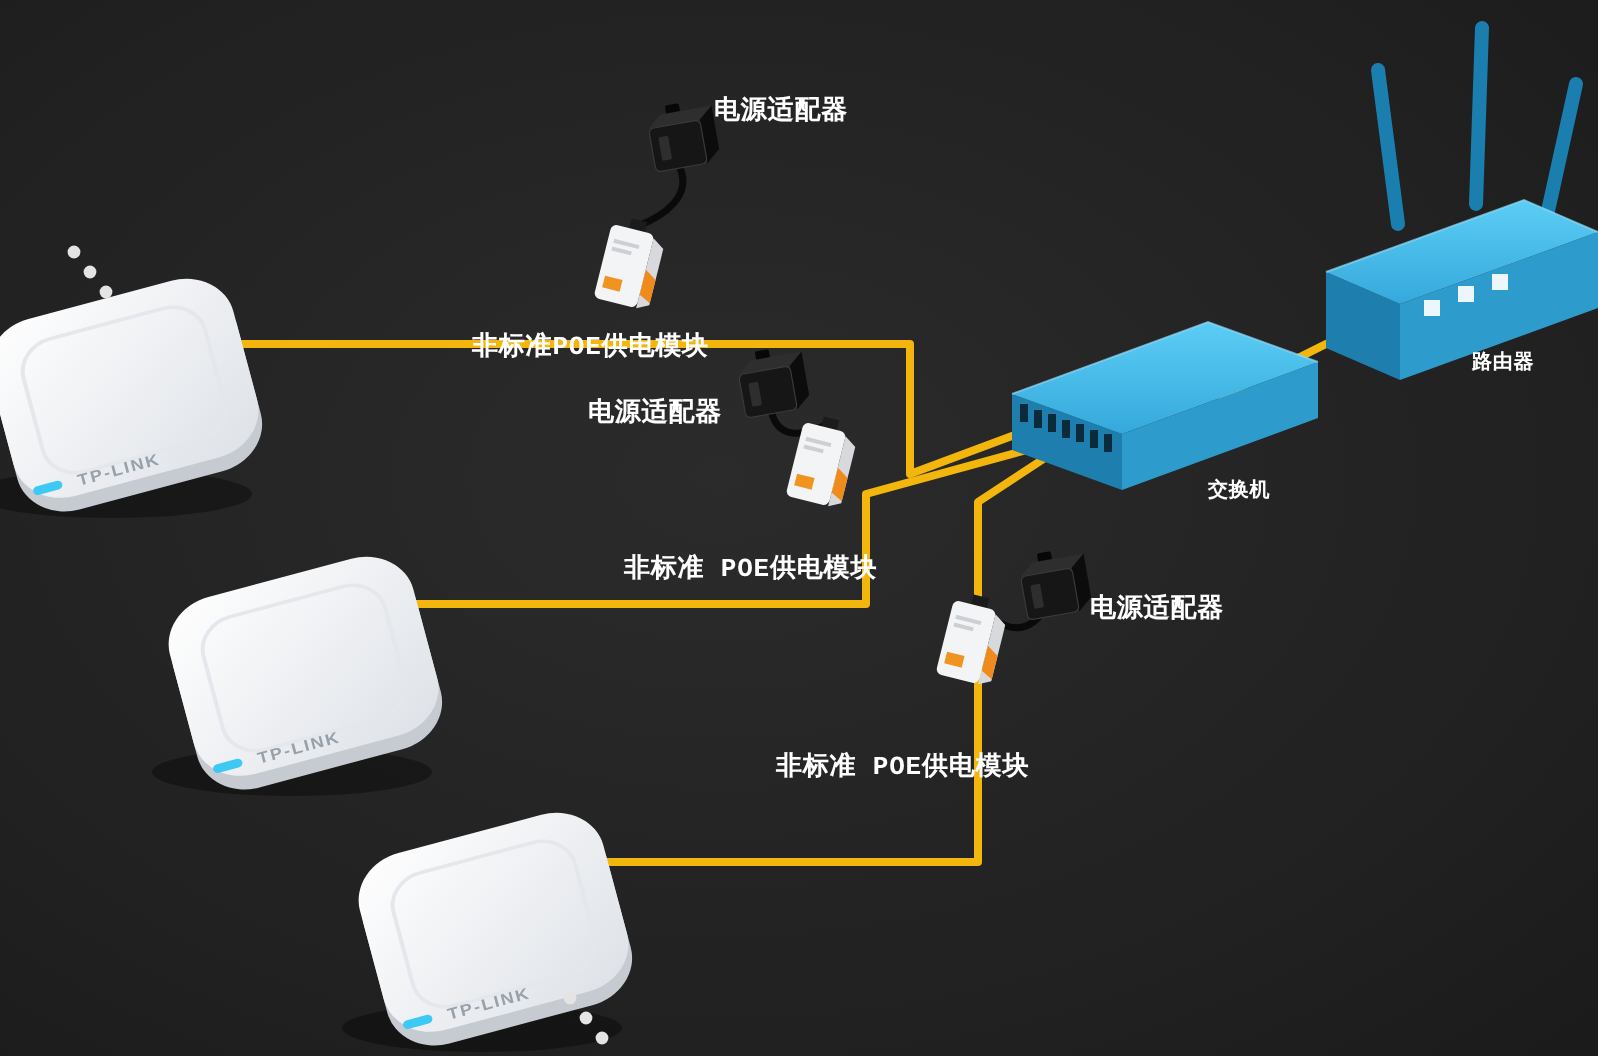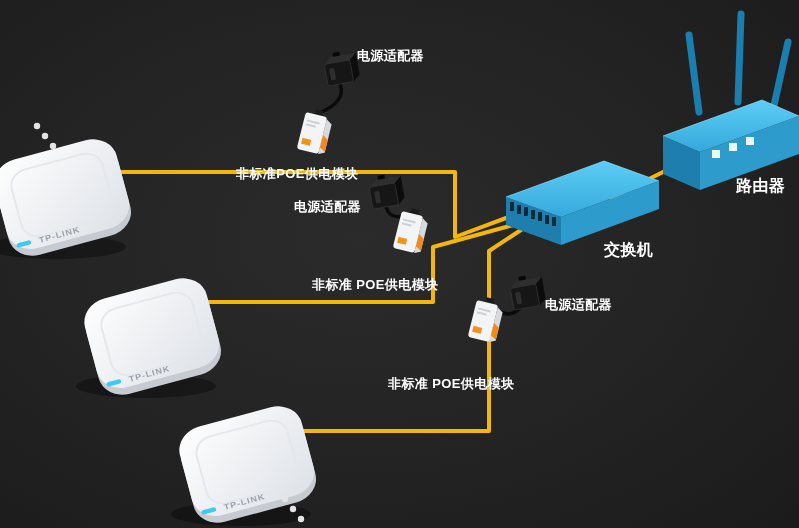--- a/index.html
+++ b/index.html
@@ -5,23 +5,23 @@
   html,body{margin:0;padding:0;background:#111;}
   .stage{
     position:relative;width:799px;height:528px;overflow:hidden;
     background:radial-gradient(ellipse at 45% 45%, #2b2b2b 0%, #232323 55%, #1b1b1b 100%);
     font-family:"Liberation Sans", sans-serif;
   }
   .stage svg{position:absolute;left:0;top:0;}
   .lbl{
     position:absolute;color:#ffffff;font-weight:700;font-size:13px;
     letter-spacing:.4px;white-space:nowrap;line-height:1;
-    font-family:Liberation Sans, sans-serif;
+    font-family:Liberation Mono, monospace;
   }
-  .lbl.big{font-size:16px;}
+  .lbl.big{font-size:10px;}
 </style>
 </head>
 <body>
 
 <div class="stage">
 
 <svg width="799" height="528" viewBox="0 0 799 528">
   <defs>
     <linearGradient id="apG" x1="0" y1="0" x2="1" y2="1">
       <stop offset="0" stop-color="#ffffff"></stop>

